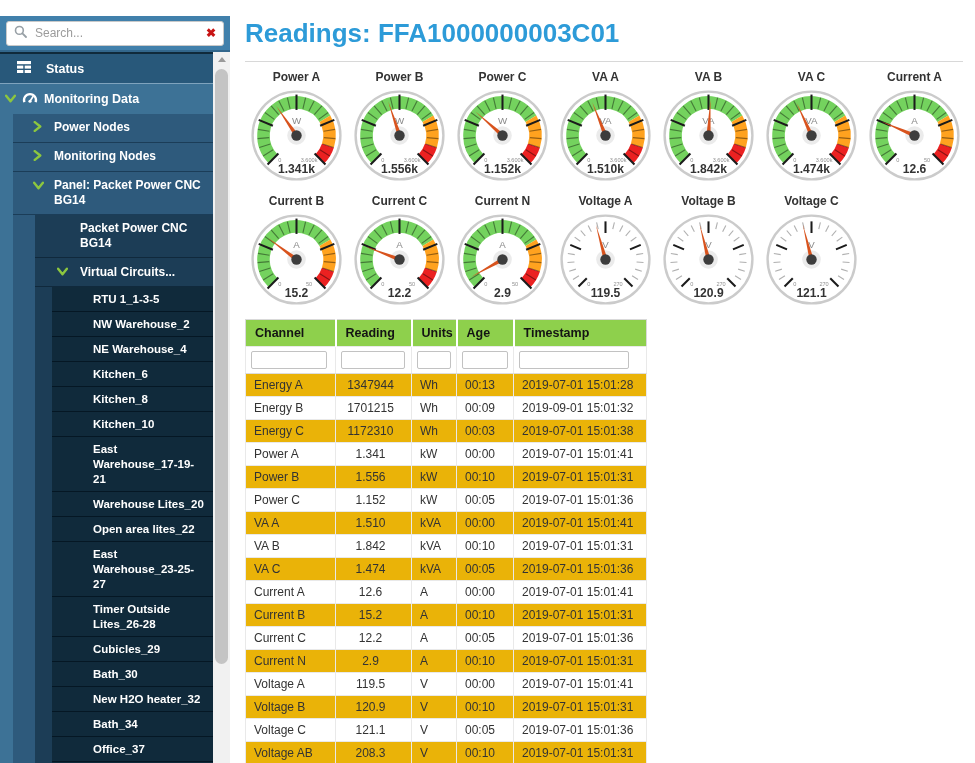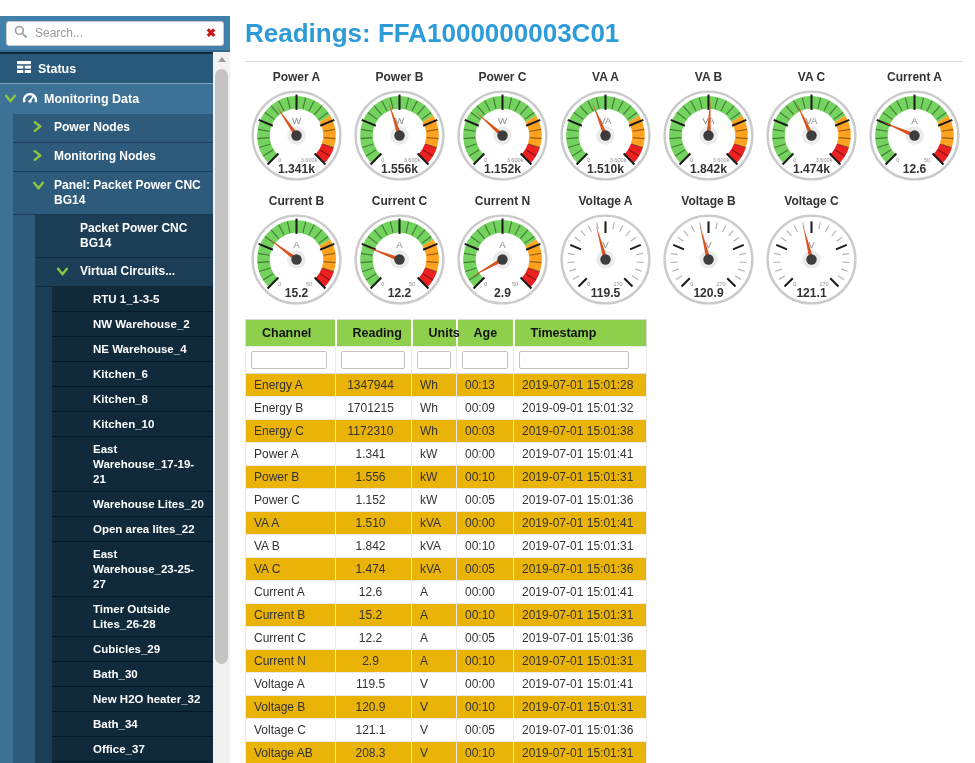--- a/index.html
+++ b/index.html
@@ -8,47 +8,47 @@
   
   .sidebar{position:absolute;left:0;top:16px;width:230px;height:763px;background:#102a3b;overflow:hidden;}
   .topbar{height:36px;background:#4180ab;border-bottom:2px solid #33678c;display:flex;align-items:center;padding:0 6px;box-sizing:border-box;}
   .searchbox{flex:1;height:23px;background:#fff;border:1px solid #c9c9c9;border-radius:3px;display:flex;align-items:center;padding:0 7px;gap:6px;}
   .searchbox input{border:none;outline:none;flex:1;font-size:12px;color:#333;font-family:"Liberation Sans",sans-serif;min-width:0;background:transparent;}
   .searchbox input::placeholder{color:#9b9b9b;}
   .clear-x{color:#c81414;font-weight:bold;font-size:12px;line-height:1;}
 
   .tree{position:absolute;top:38px;left:0;width:213px;}
   .row{color:#fff;font-weight:bold;cursor:default;}
-  .status-row{background:#28587a;padding:7px 8px 7px 17px;font-size:12.5px;display:flex;align-items:center;gap:7px;border-bottom:1px solid #7fa3bd;}
+  .status-row{background:#28587a;padding:7px 8px 7px 17px;font-size:12.5px;display:flex;align-items:center;gap:15px;border-bottom:1px solid #7fa3bd;}
   .mon-row{background:#3d7296;padding:7px 8px 7px 5px;font-size:12.5px;display:flex;align-items:center;gap:6px;}
   .group{background:#3d7296;}
   .lvl1{margin-left:13px;background:#2e5a7c;}
   .lvl1 .nav-row{display:flex;align-items:flex-start;padding:6px 8px 6px 20px;border-bottom:1px solid rgba(12,38,58,.55);font-size:12px;line-height:15px;}
   .lvl1 .chev{width:13px;margin-right:8px;flex:0 0 auto;padding-top:1px;}
   .lvl2{margin-left:22px;background:#1c3d56;}
-  .lvl2 .nav-row{display:flex;align-items:flex-start;padding:6px 8px 6px 22px;border-bottom:1px solid rgba(8,28,44,.6);font-size:12px;line-height:15px;}
+  .lvl2 .nav-row{display:flex;align-items:center;padding:6px 8px 6px 22px;border-bottom:1px solid rgba(8,28,44,.6);font-size:12px;line-height:15px;}
   .lvl2 .chev{width:15px;flex:0 0 auto;padding-top:1px;}
   .lvl3{margin-left:17px;background:#102a3b;}
   .lvl3 .leaf-row{padding:5px 8px 4px 41px;border-bottom:1px solid rgba(0,14,24,.65);font-size:11.5px;line-height:15px;color:#fff;font-weight:bold;}
 
   .sb{position:absolute;right:0;top:36px;bottom:0;width:17px;background:#f1f1f1;}
   .sb-btn{height:15px;display:flex;align-items:center;justify-content:center;}
   .sb-thumb{position:absolute;left:2px;right:2px;top:17px;height:595px;background:#c4c4c4;border-radius:7px;}
 
   
   .main{position:absolute;left:230px;top:0;width:745px;height:763px;background:#fff;box-sizing:border-box;padding:10px 0 0 15px;}
   h1.title{font-size:26px;color:#2d9bd8;font-weight:bold;margin:8px 0 12px 0;}
   .rule{border:none;border-top:1px solid #d8d8d8;margin:0 12px 6px 0;}
   .gauges{display:grid;grid-template-columns:repeat(7,103px);row-gap:10px;margin-top:2px;}
   .gauge-cell{width:103px;}
   .gauge-title{text-align:center;font-size:12px;font-weight:bold;color:#333;margin:2px 0 5px;}
   .gauge-cell svg{display:block;margin:0 auto;}
 
   table.readings{margin-top:13px;border-collapse:collapse;table-layout:fixed;width:401px;border:1px solid #d9d9d9;}
-  table.readings th{background:#8ed04c;color:#141414;font-size:12.5px;text-align:left;padding:6px 16px;border-right:2px solid #fff;margin-left:37px;}
+  table.readings th{background:#8ed04c;color:#141414;font-size:12.5px;text-align:left;padding:6px 9px;border-right:2px solid #fff;margin-left:37px;}
   table.readings th:last-child{border-right:none;}
   table.readings tr.filter td{background:#fff;padding:4px 5px;border-bottom:1px solid #ddd;}
   table.readings tr.filter input{height:18px;border:1px solid #c2c2c2;border-radius:2px;outline:none;font-family:"Liberation Sans",sans-serif;font-size:11px;padding:0 3px;box-sizing:border-box;}
   table.readings tbody td{font-size:12px;color:#333;padding:4px 8px;border:1px solid #e9e9e9;white-space:nowrap;overflow:hidden;}
   table.readings tbody tr.odd{background:#eab308;}
   table.readings td.num{text-align:center;padding-right:14px;}
 </style>
 </head>
 <body>
 

